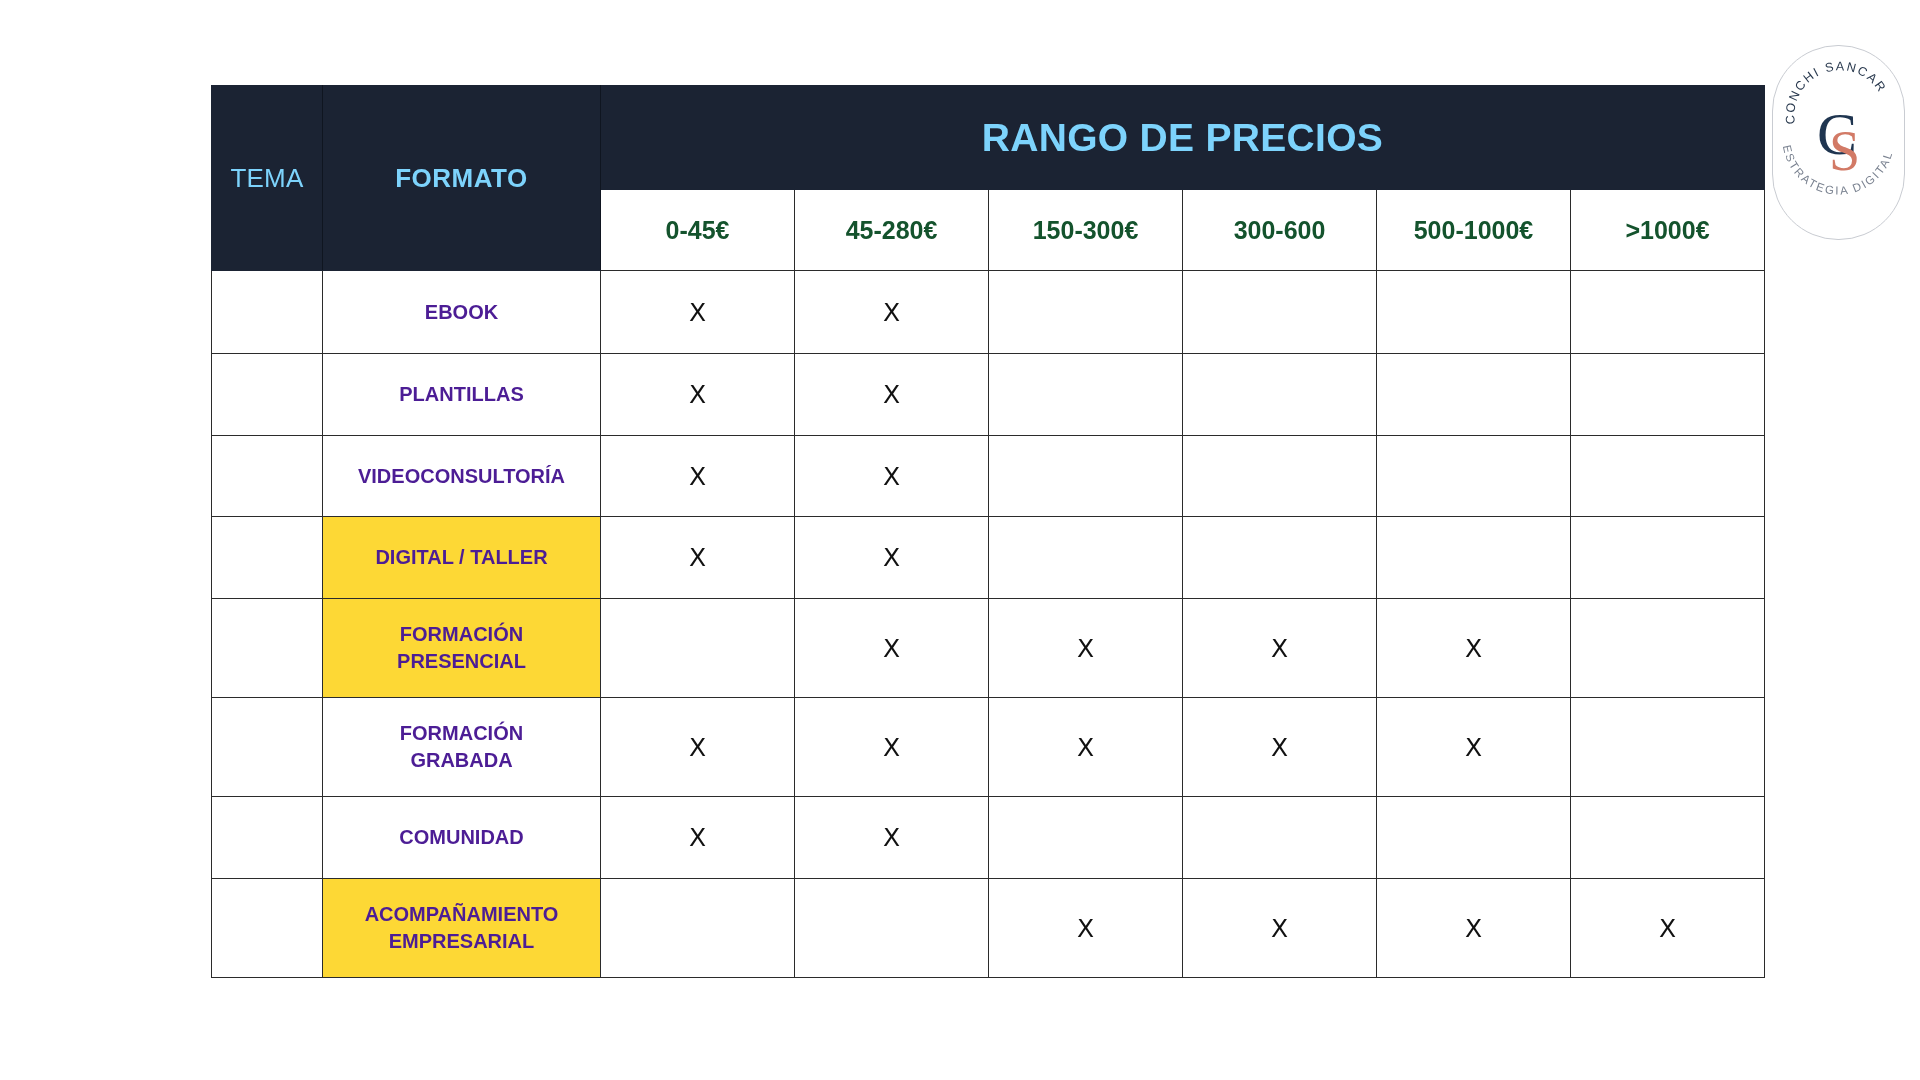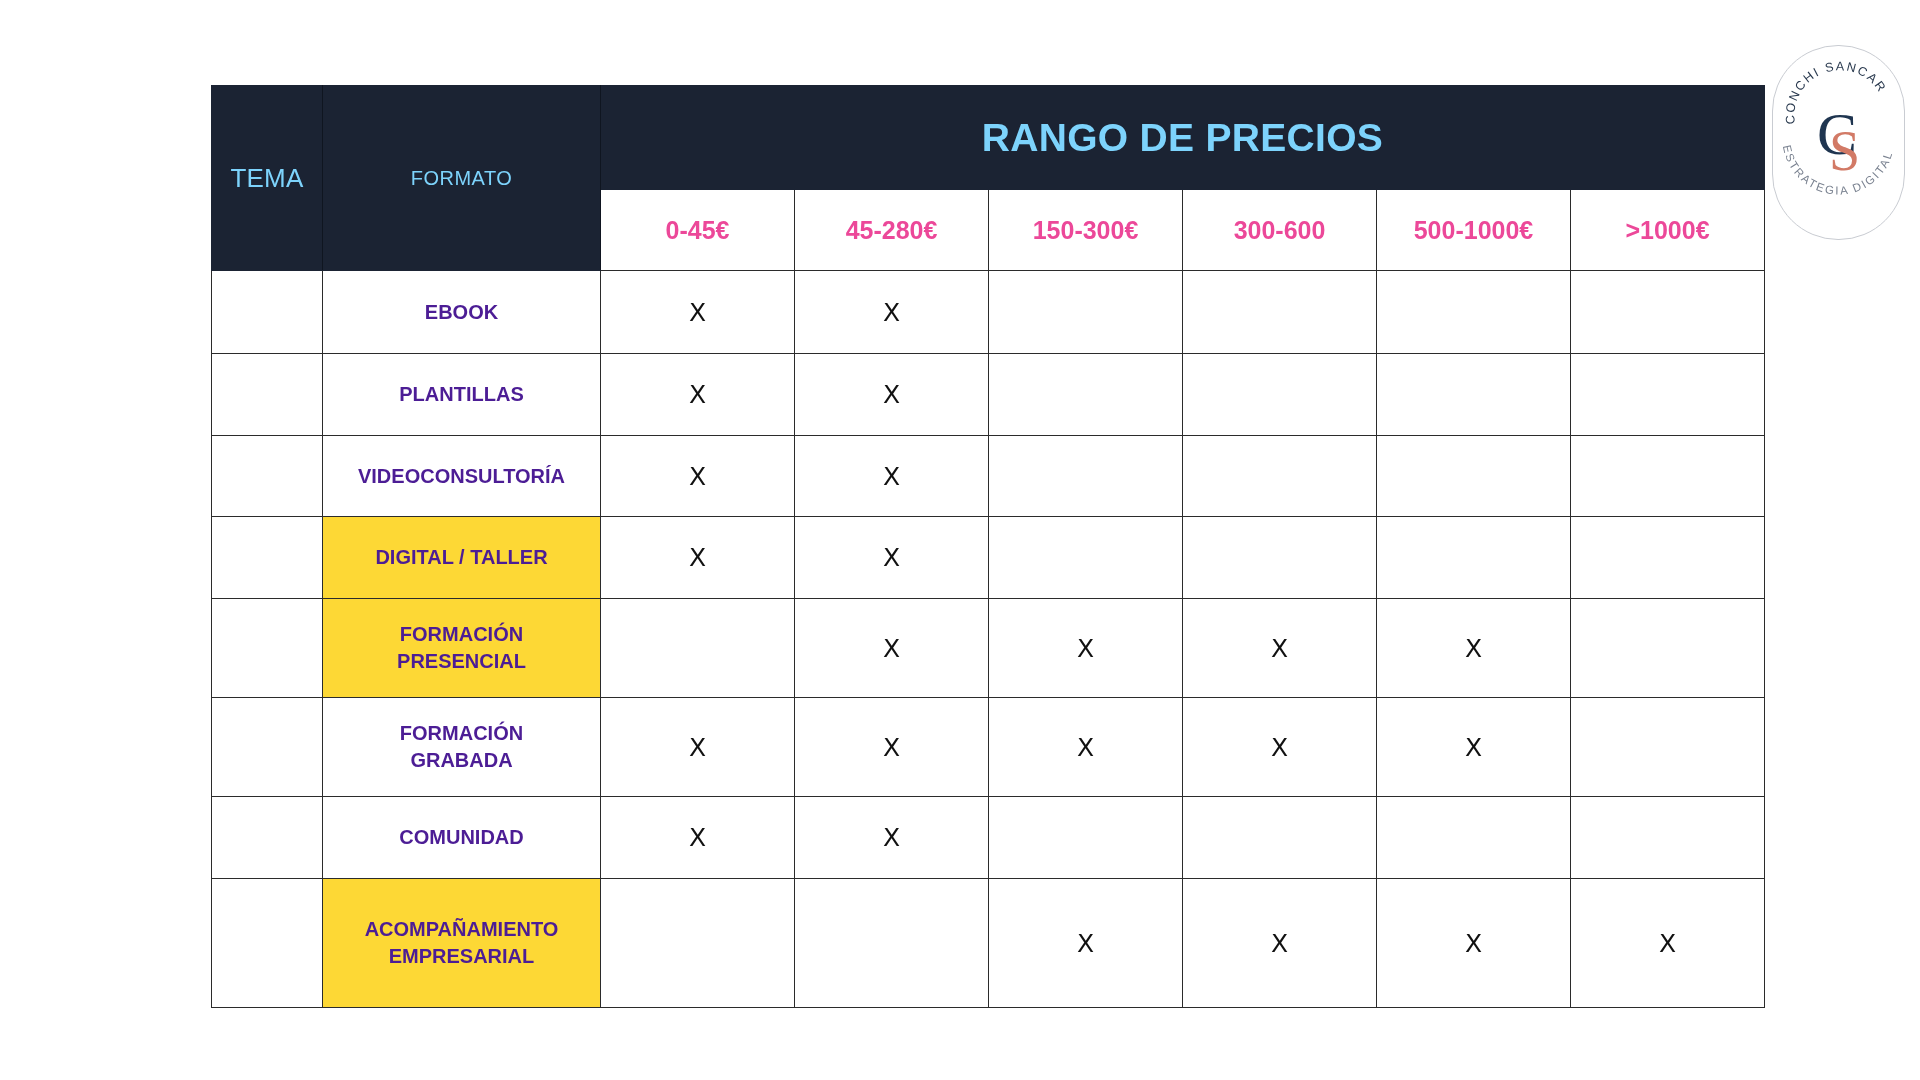--- a/index.html
+++ b/index.html
@@ -15,23 +15,23 @@
     border:1.5px solid #2b2b2b; padding:0; text-align:center; vertical-align:middle;
   }
   .col-tema { width:111px; }
   .col-formato { width:278px; }
   .col-price { width:194px; }
 
   .hdr-dark { background:#1b2333; color:#7dd3fc; border-color:#1b2333 !important; }
   .hdr-dark.tema-h { border-right:1.5px solid #0f1520 !important; }
   .hdr-dark.formato-h { border-right:1.5px solid #0f1520 !important; }
   .tema-h { font-weight:400; font-size:26px; letter-spacing:0.2px; }
-  .formato-h { font-weight:400; font-size:20px; letter-spacing:0.5px; }
+  .formato-h { font-weight:700; font-size:26px; letter-spacing:0.5px; }
   .rango-h { height:103px; font-weight:700; font-size:39px; letter-spacing:0.3px; }
-  .price-h { height:80px; background:#ffffff; font-weight:700; font-size:25px; color:#ec4899; }
+  .price-h { height:80px; background:#ffffff; font-weight:700; font-size:25px; color:#14532d; }
 
   .body-row td { background:#ffffff; }
   .fmt-cell { font-weight:700; font-size:20px; line-height:27px; color:#4c1d95; }
   .fmt-cell.hl { background:#fdd835 !important; }
   .fmt-cell span { display:inline-block; }
   .mark { font-size:25px; font-weight:400; color:#111; font-family:"DejaVu Sans", sans-serif; }
 
   .logo-badge {
     position:absolute; left:1772px; top:45px; width:131px; height:193px;
     border:1.5px solid #c9ccd2; border-radius:66px; background:#ffffff;
@@ -131,21 +131,21 @@
       <tr class="body-row" style="height: 82px;">
         <td></td>
         <td class="fmt-cell"><span>COMUNIDAD</span></td>
         <td class="mark">X</td>
         <td class="mark">X</td>
         <td class="mark"></td>
         <td class="mark"></td>
         <td class="mark"></td>
         <td class="mark"></td>
       </tr>
-      <tr class="body-row" style="height: 129px;">
+      <tr class="body-row" style="height: 99px;">
         <td></td>
         <td class="fmt-cell hl"><span>ACOMPAÑAMIENTO</span><br><span>EMPRESARIAL</span></td>
         <td class="mark"></td>
         <td class="mark"></td>
         <td class="mark">X</td>
         <td class="mark">X</td>
         <td class="mark">X</td>
         <td class="mark">X</td>
       </tr>
     </tbody>

